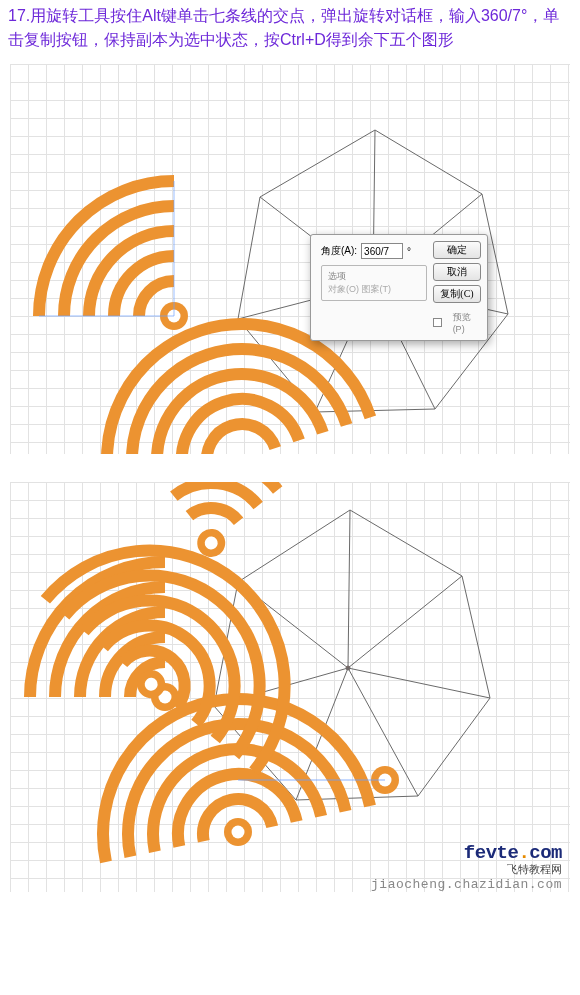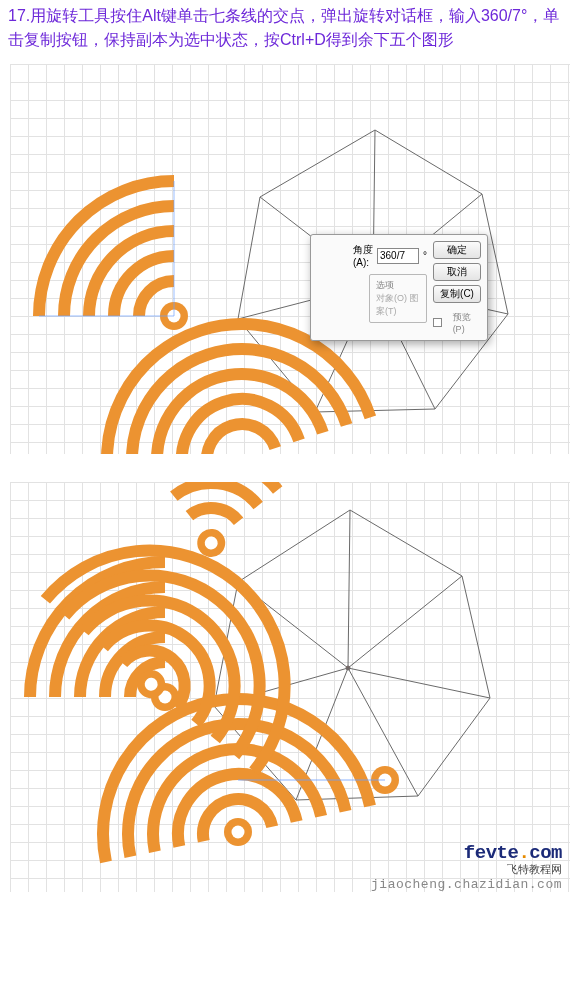--- a/index.html
+++ b/index.html
@@ -47,38 +47,38 @@
     font-size: 10px;
     font-family: "SimSun", sans-serif;
   }
   .dlg-title {
     background: linear-gradient(#f7f9fd, #dde4f1);
     border-bottom: 1px solid #b7c4db;
     padding: 3px 6px;
     font-size: 10px;
     color: #333;
   }
-  .dlg-body { display:flex;padding-left:32px; }
+  .dlg-body { display:flex; }
   .dlg-fields { flex:1; padding: 8px 6px 8px 10px; }
   .dlg-row1 { display:flex; align-items:center; gap:4px; margin-bottom:6px; }
   .dlg-input {
     width: 42px; height:16px; border:1px solid #888; background:#fff; font-size:10px; padding:0 2px;
   }
   .dlg-deg { font-size:10px; }
   .dlg-opt {
     border:1px solid #b8b8b8; padding:4px 6px; border-radius:2px;
-    color:#888; font-size:9px;margin-left:16px;
+    color:#888; font-size:9px;
   }
   .dlg-opt span.dim { color:#aaa; }
   .dlg-btns { width:54px; padding:6px 6px 6px 0; display:flex; flex-direction:column; gap:4px; }
   .dlg-btn {
     width:100%; height:18px; font-size:10px;
     background:linear-gradient(#fbfbfb,#e4e4e4);
     border:1px solid #888; border-radius:3px;
-    display:flex; align-items:center; justify-content:center;
+    display:flex; align-items:center; justify-content:center;font-family:Liberation Serif, serif;
   }
   .dlg-chk { font-size:9px; color:#888; display:flex; align-items:center; gap:11px; margin-top:4px; }
   .chkbox { width:9px; height:9px; border:1px solid #888; background:#fff; display:inline-block; }
   .watermark {
     position: absolute;
     right: 8px;
     bottom: 0;
     text-align: right;
     font-family: Liberation Mono, monospace;
   }

